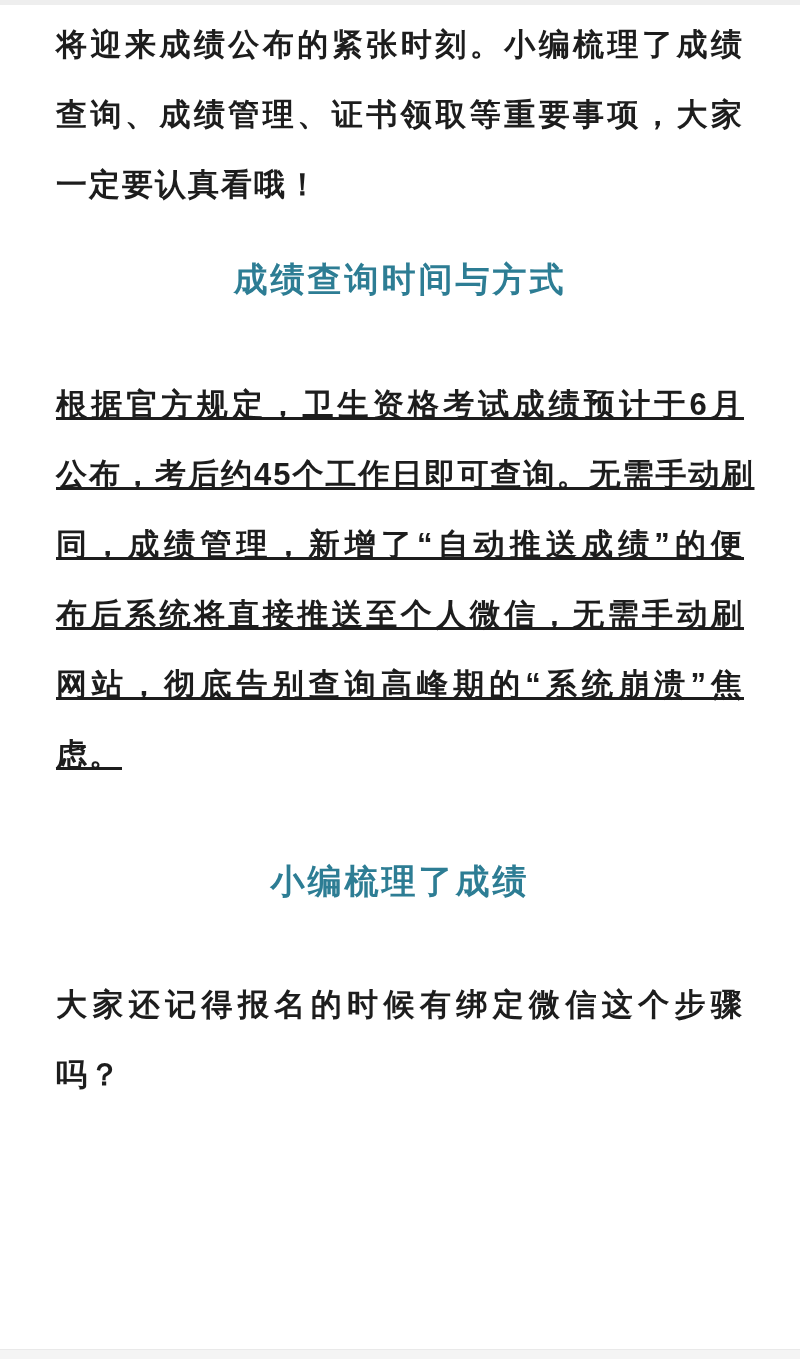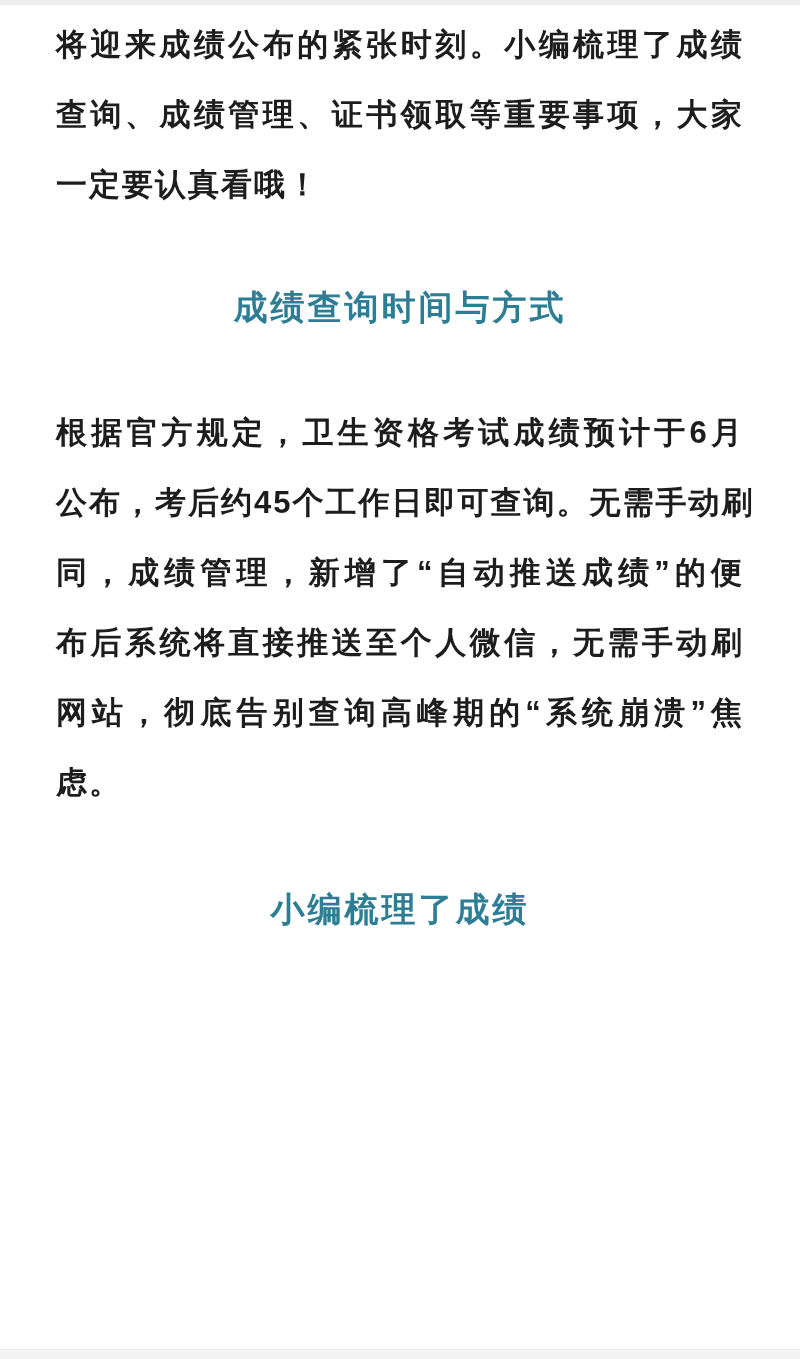--- a/index.html
+++ b/index.html
@@ -58,22 +58,22 @@
   }
   .section-heading {
     height: 50px;
     line-height: 50px;
     text-align: center;
     font-size: 34px;
     font-weight: 700;
     letter-spacing: 3px;
     color: #2d7d94;
   }
-  .heading-1 { margin-top: 62px; }
-  .para-2    { margin-top: 66px; }
+  .heading-1 { margin-top: 34px; }
+  .para-2    { margin-top: 66px; text-decoration: underline; }
   .heading-2 { margin-top: 66px; }
   .para-3    { margin-top: 64px; }
 </style>
 </head>
 <body>
 
 <div class="edge-band-top"></div>
 
 <div class="article">
 
@@ -89,16 +89,20 @@
     <div class="line">根据官方规定，卫生资格考试成绩预计于6月</div>
     <div class="line">公布，考后约45个工作日即可查询。无需手动刷</div>
     <div class="line">同，成绩管理，新增了“自动推送成绩”的便</div>
     <div class="line">布后系统将直接推送至个人微信，无需手动刷</div>
     <div class="line">网站，彻底告别查询高峰期的“系统崩溃”焦</div>
     <div class="line last">虑。</div>
   </div>
 
   <div class="section-heading heading-2">小编梳理了成绩</div>
 
+  <div class="para para-3">
+    <div class="line">大家还记得报名的时候有绑定微信这个步骤</div>
+    <div class="line last">吗？</div>
+  </div>
 
 </div>
 
 <div class="edge-band-bottom"></div>
 
 </body></html>

